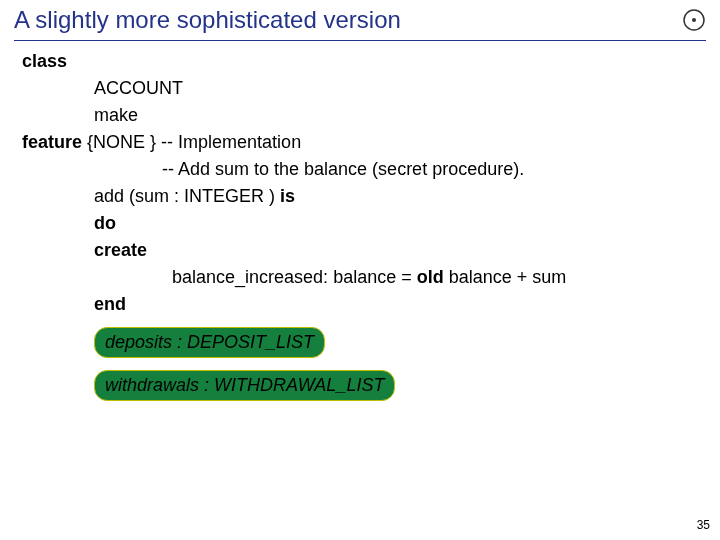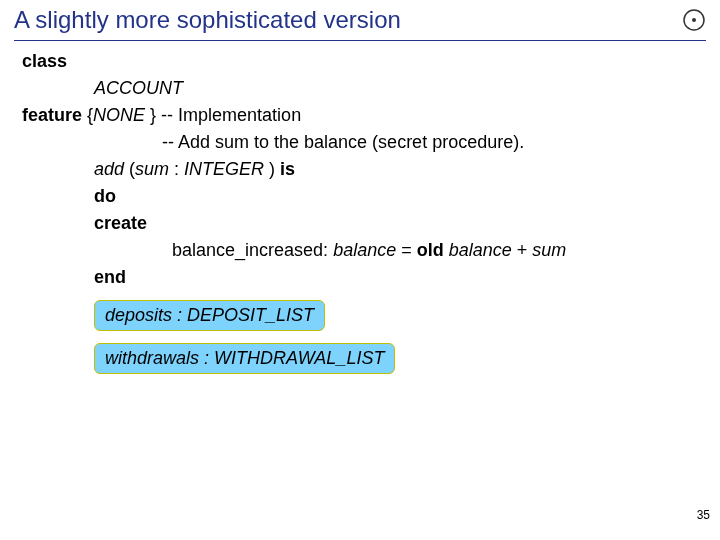--- a/index.html
+++ b/index.html
@@ -38,42 +38,41 @@
   .content {
     position: relative;
     padding: 10px 22px 0 22px;
   }
   .kw {
     font-family: "Trebuchet MS", Arial, sans-serif;
     font-weight: 700;
     margin-top: 12px;
   }
   .it {
-    font-style: italic;
     font-family: "Trebuchet MS", Arial, sans-serif;
   }
   .row {
     margin-bottom: 6px;
     white-space: nowrap;
   }
   .ind1 { margin-left: 72px; }
   .ind2 { margin-left: 140px; }
   .ind3 { margin-left: 150px; }
   .hlrow {
     display: inline-block;
-    background: #7dd3fc;
+    background: #15803d;
     border: 1px solid #c0c000;
-    border-radius: 6px;
+    border-radius: 13px;
     padding: 4px 10px;
     margin-top: 6px;
     font-style: italic;
   }
   .pagenum {
     position: absolute;
-    bottom: 18px;
+    bottom: 8px;
     right: 10px;
     font-family: Arial, sans-serif;
     font-size: 12px;
     color: #000;
   }
 </style>
 </head>
 <body>
 
 <div class="title-bar">
@@ -86,20 +85,21 @@
     <circle cx="12" cy="12" r="10" fill="none" stroke="#333" stroke-width="1.5"></circle>
     <circle cx="12" cy="12" r="2" fill="#333"></circle>
   </svg>
 </div>
 
 <div class="content">
 
   <div class="row"><span class="kw">class</span></div>
   <div class="row ind1"><span class="it">ACCOUNT</span></div>
 
+  <div class="row ind1"><span class="it">make</span></div>
 
   <div class="row">
     <span class="kw">feature</span>
     <span>{</span><span class="it">NONE </span><span>} -- Implementation</span>
   </div>
 
   <div class="row ind2"><span>-- Add sum to the balance (secret procedure).</span></div>
 
   <div class="row ind1">
     <span class="it">add</span><span> (</span><span class="it">sum</span><span> : </span><span class="it">INTEGER</span><span> ) </span><span class="kw">is</span>

